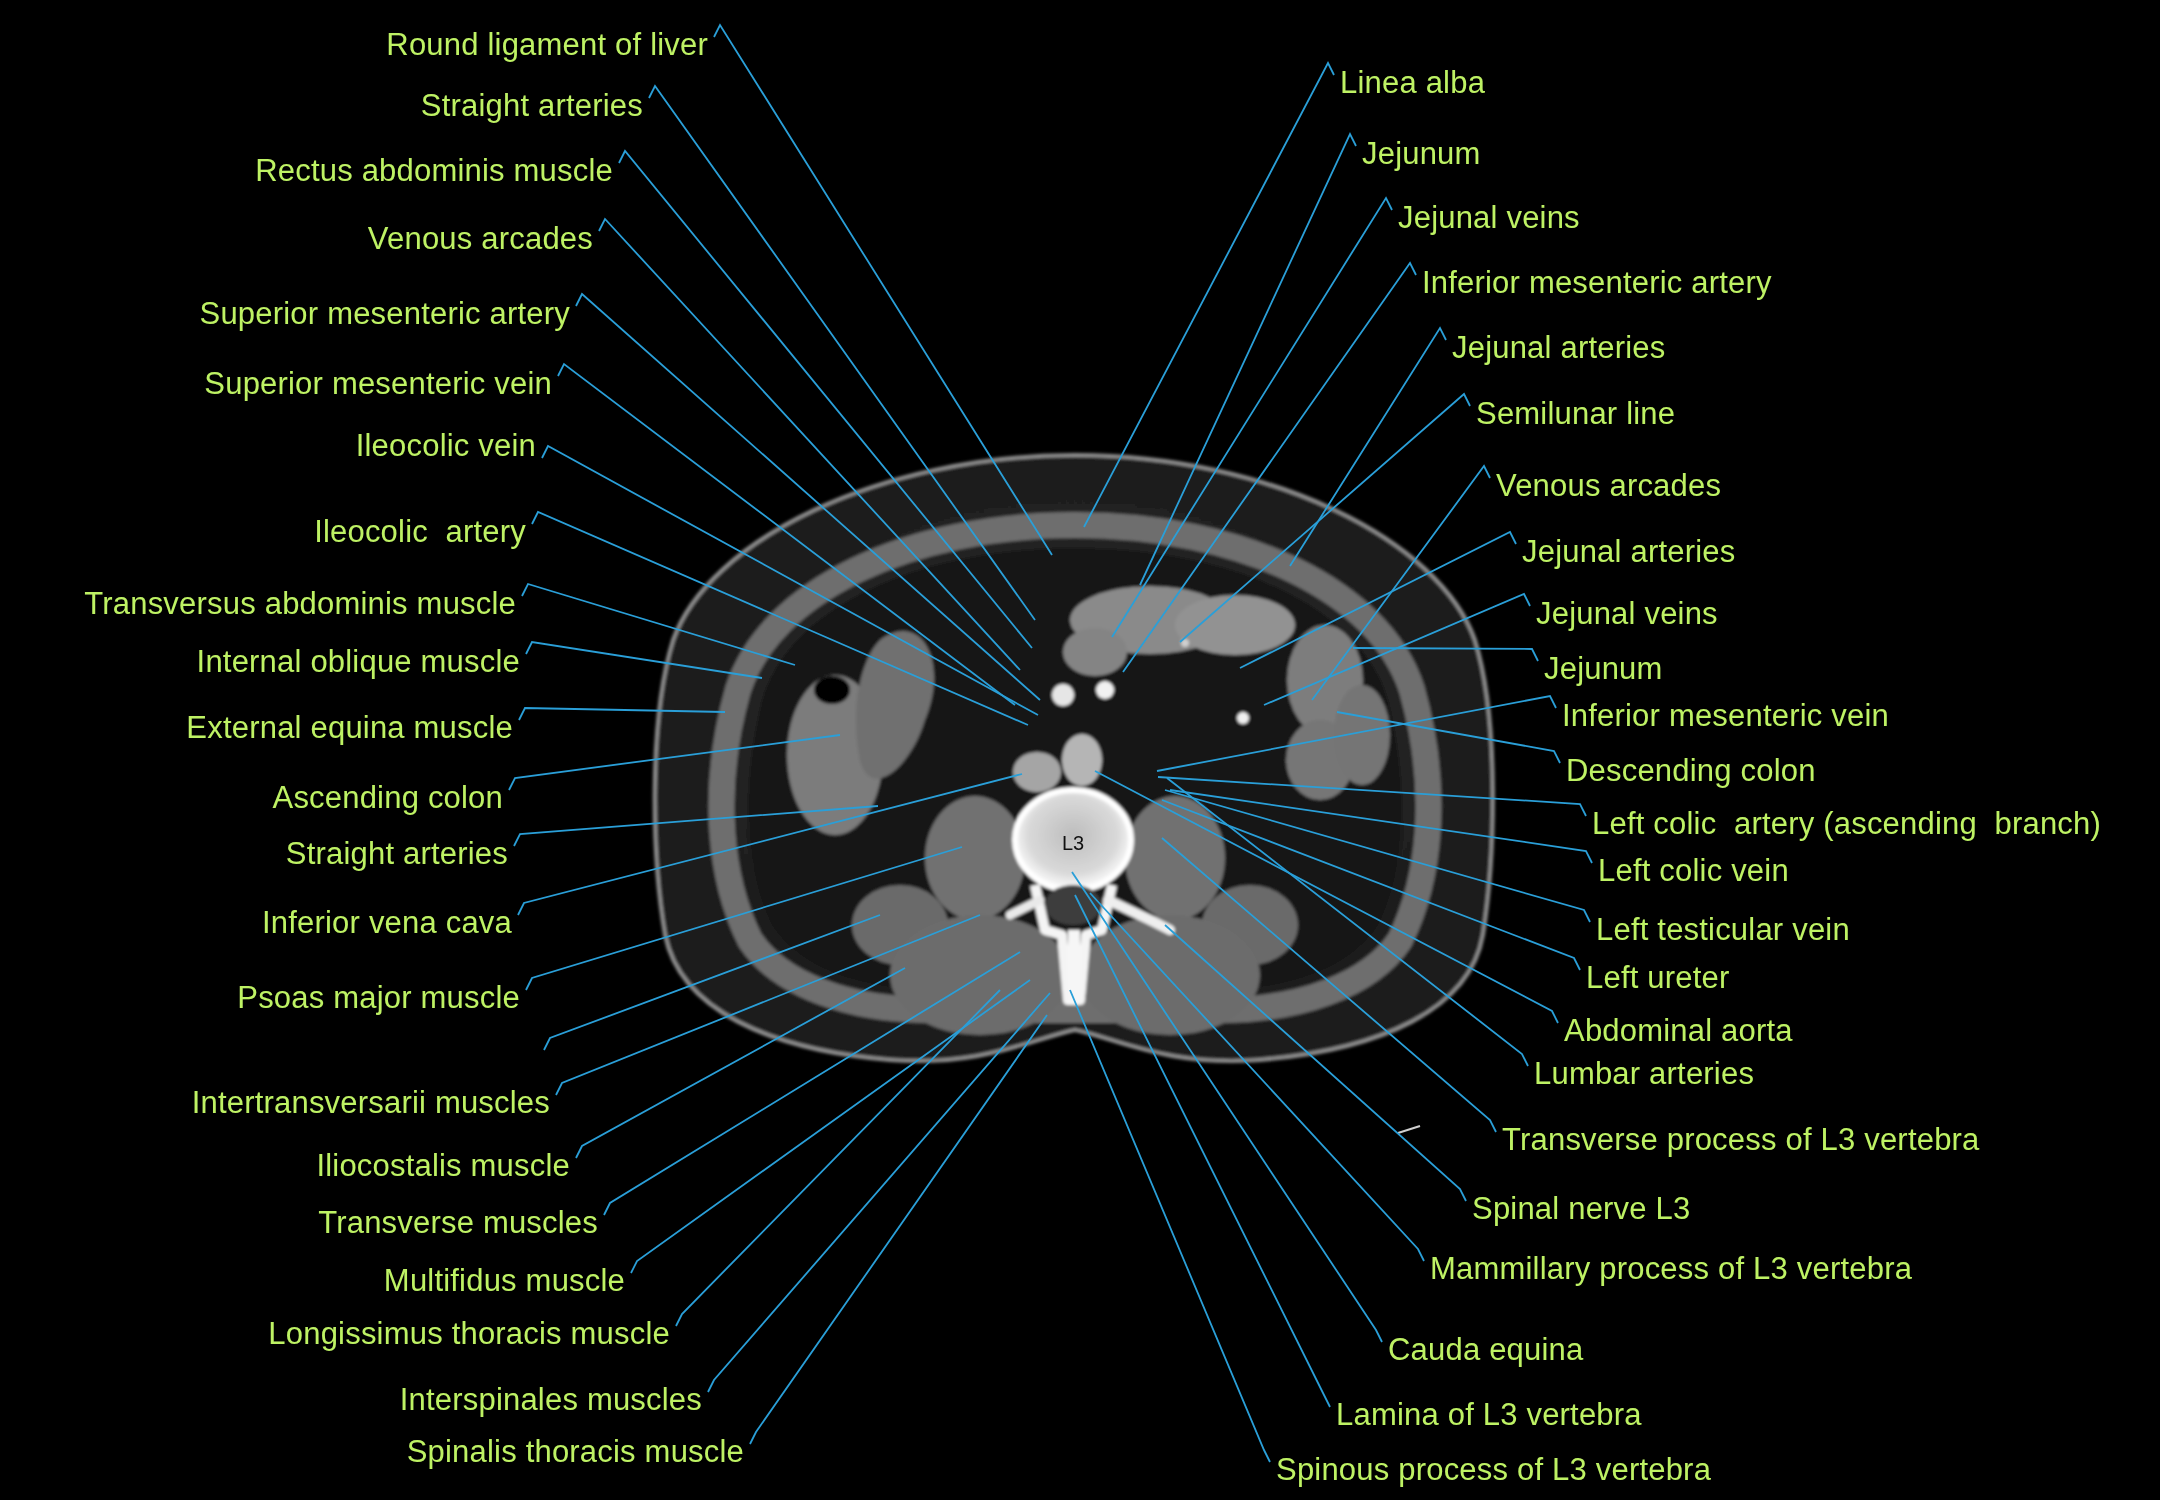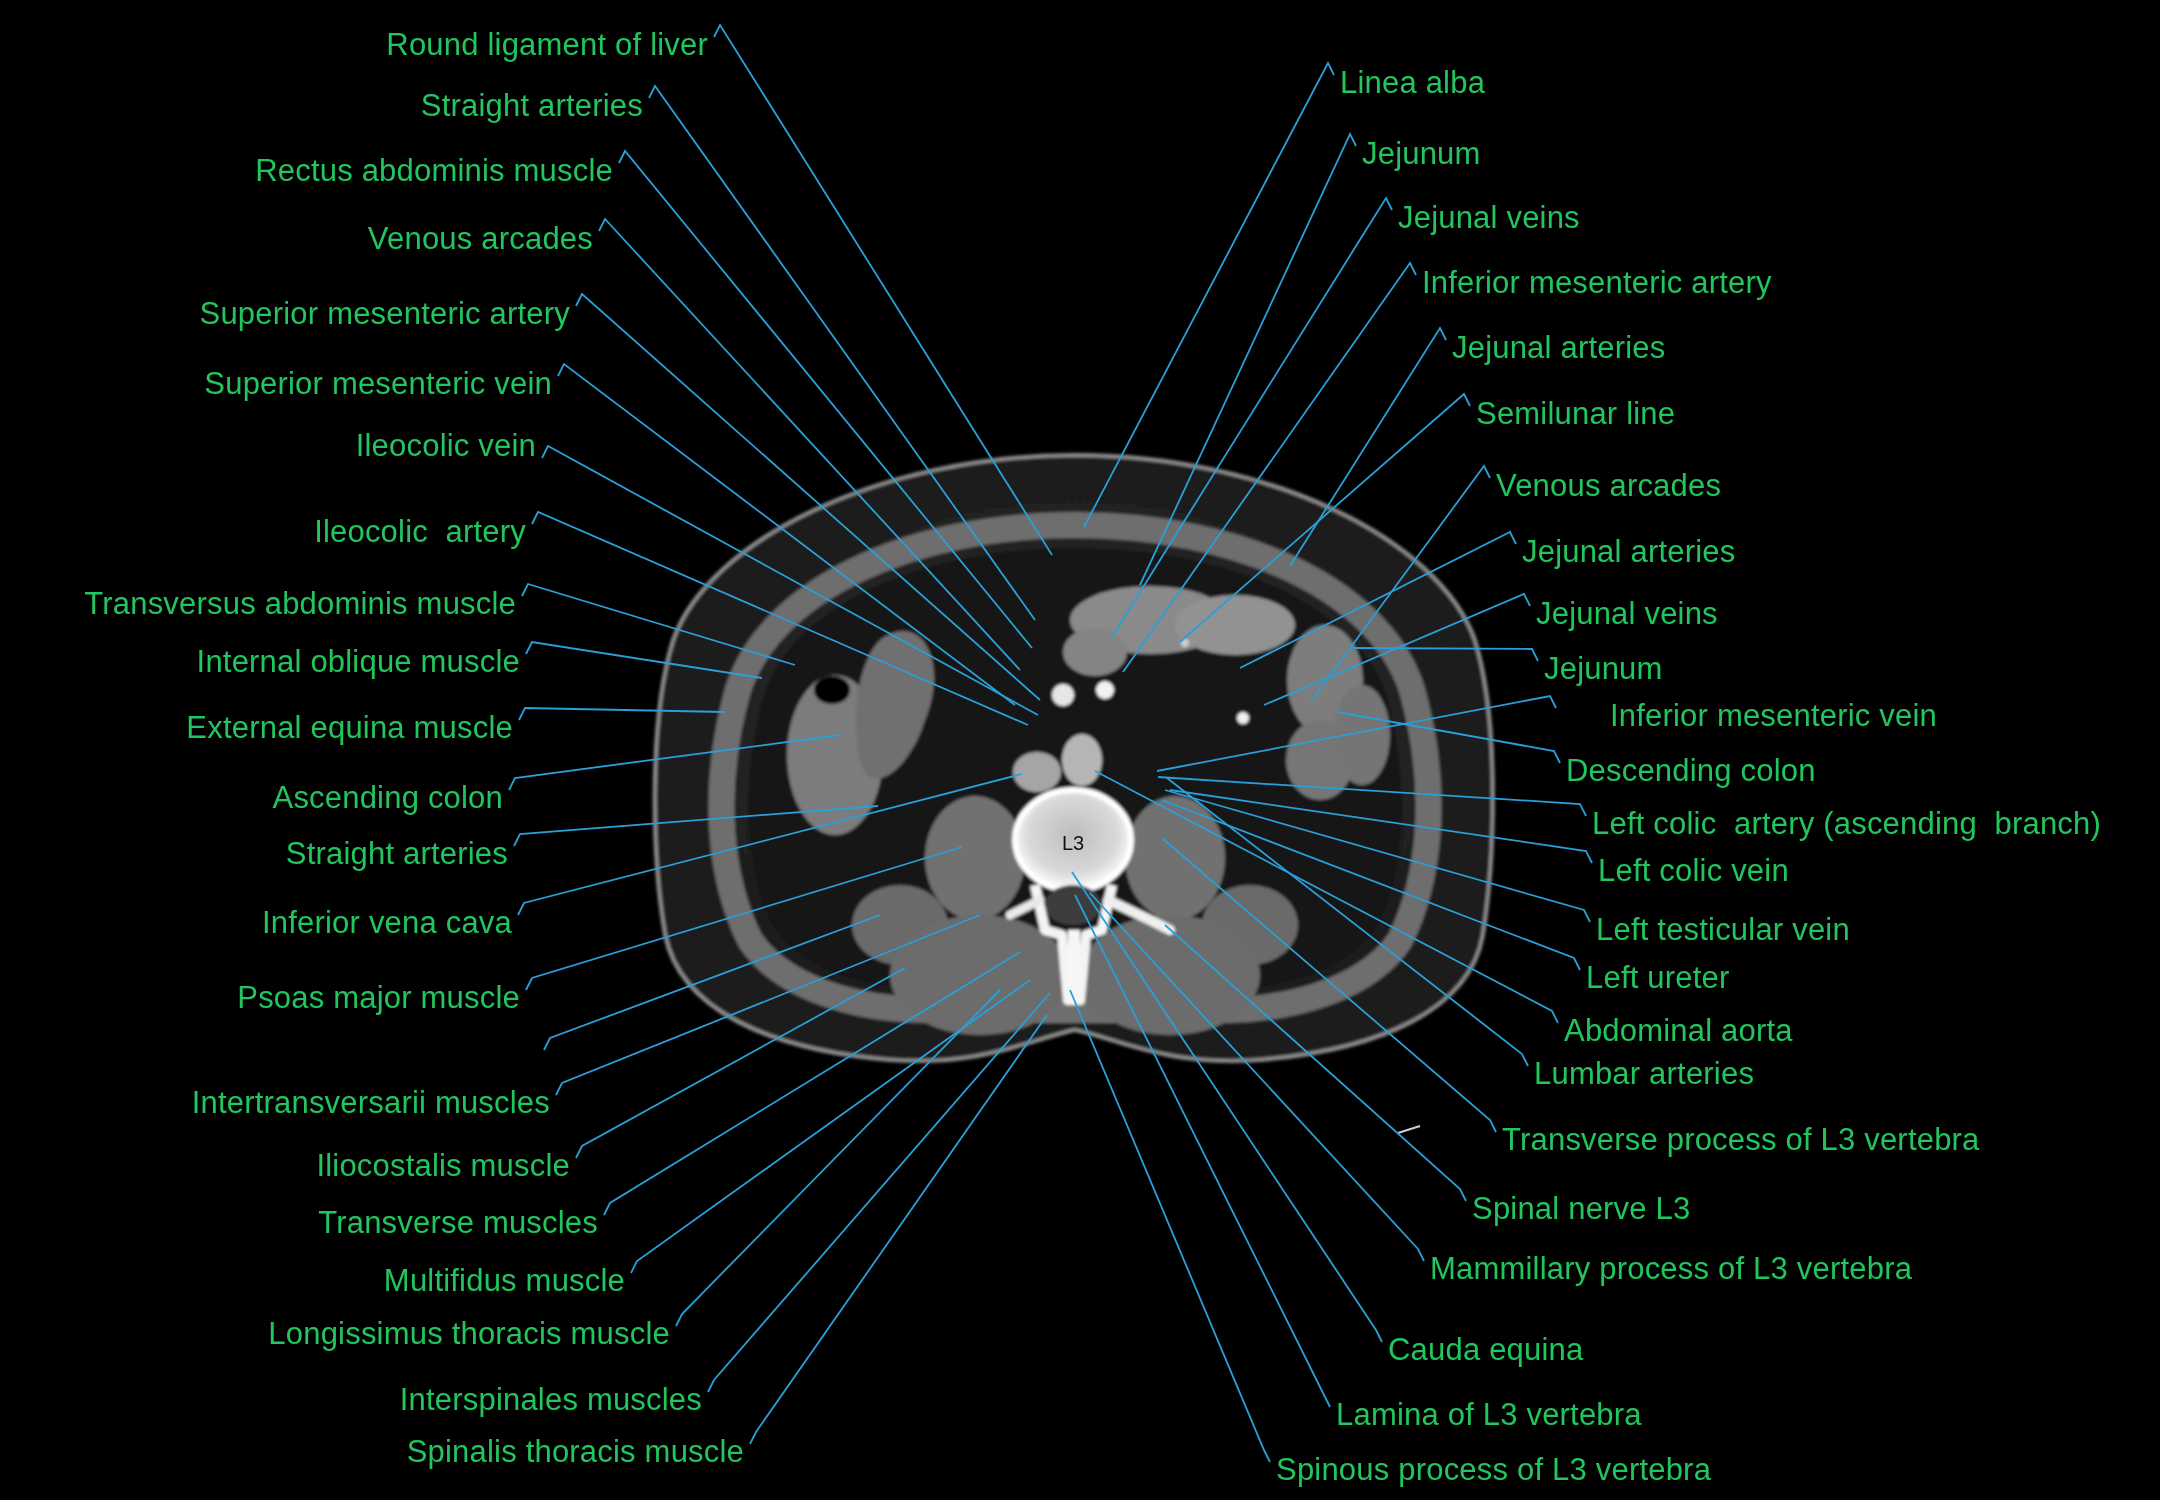--- a/index.html
+++ b/index.html
@@ -1,19 +1,19 @@
 <!DOCTYPE html>
 <html><head>
 <meta charset="utf-8">
 <style>
   html, body { margin: 0; padding: 0; background: #000; }
   body { width: 2160px; height: 1500px; overflow: hidden; position: relative; font-family: "Liberation Sans", "DejaVu Sans", sans-serif; }
   #stage { position: absolute; left: 0; top: 0; width: 2160px; height: 1500px; }
   #labels { position: absolute; left: 0; top: 0; width: 2160px; height: 1500px; pointer-events: none; }
-  .lbl { position: absolute; color: #22c55e; font-size: 31px; line-height: 36px; white-space: pre; letter-spacing: 0.2px; }
+  .lbl { position: absolute; color: #bef264; font-size: 31px; line-height: 36px; white-space: pre; letter-spacing: 0.2px; }
   .lbl.left { text-align: right; transform: translateX(-100%); }
   .lbl.right { text-align: left; }
   .vert-label { font-family: "Liberation Sans", sans-serif; }
 </style>
 </head>
 <body>
 
 <svg id="stage" width="2160" height="1500" viewBox="0 0 2160 1500" xmlns="http://www.w3.org/2000/svg">
   <defs>
     <radialGradient id="fatGrad" cx="50%" cy="50%" r="55%">
@@ -158,21 +158,21 @@
     <div class="lbl right" style="left: 1340px; top: 65px;">Linea alba</div>
     <div class="lbl right" style="left: 1362px; top: 136px;">Jejunum</div>
     <div class="lbl right" style="left: 1398px; top: 200px;">Jejunal veins</div>
     <div class="lbl right" style="left: 1422px; top: 265px;">Inferior mesenteric artery</div>
     <div class="lbl right" style="left: 1452px; top: 330px;">Jejunal arteries</div>
     <div class="lbl right" style="left: 1476px; top: 396px;">Semilunar line</div>
     <div class="lbl right" style="left: 1496px; top: 468px;">Venous arcades</div>
     <div class="lbl right" style="left: 1522px; top: 534px;">Jejunal arteries</div>
     <div class="lbl right" style="left: 1536px; top: 596px;">Jejunal veins</div>
     <div class="lbl right" style="left: 1544px; top: 651px;">Jejunum</div>
-    <div class="lbl right" style="left: 1562px; top: 698px; margin-left: 48px;">Inferior mesenteric vein</div>
+    <div class="lbl right" style="left: 1562px; top: 698px;">Inferior mesenteric vein</div>
     <div class="lbl right" style="left: 1566px; top: 753px;">Descending colon</div>
     <div class="lbl right" style="left: 1592px; top: 806px;">Left colic  artery (ascending  branch)</div>
     <div class="lbl right" style="left: 1598px; top: 853px;">Left colic vein</div>
     <div class="lbl right" style="left: 1596px; top: 912px;">Left testicular vein</div>
     <div class="lbl right" style="left: 1586px; top: 960px;">Left ureter</div>
     <div class="lbl right" style="left: 1564px; top: 1013px;">Abdominal aorta</div>
     <div class="lbl right" style="left: 1534px; top: 1056px;">Lumbar arteries</div>
     <div class="lbl right" style="left: 1502px; top: 1122px;">Transverse process of L3 vertebra</div>
     <div class="lbl right" style="left: 1472px; top: 1191px;">Spinal nerve L3</div>
     <div class="lbl right" style="left: 1430px; top: 1251px;">Mammillary process of L3 vertebra</div>

